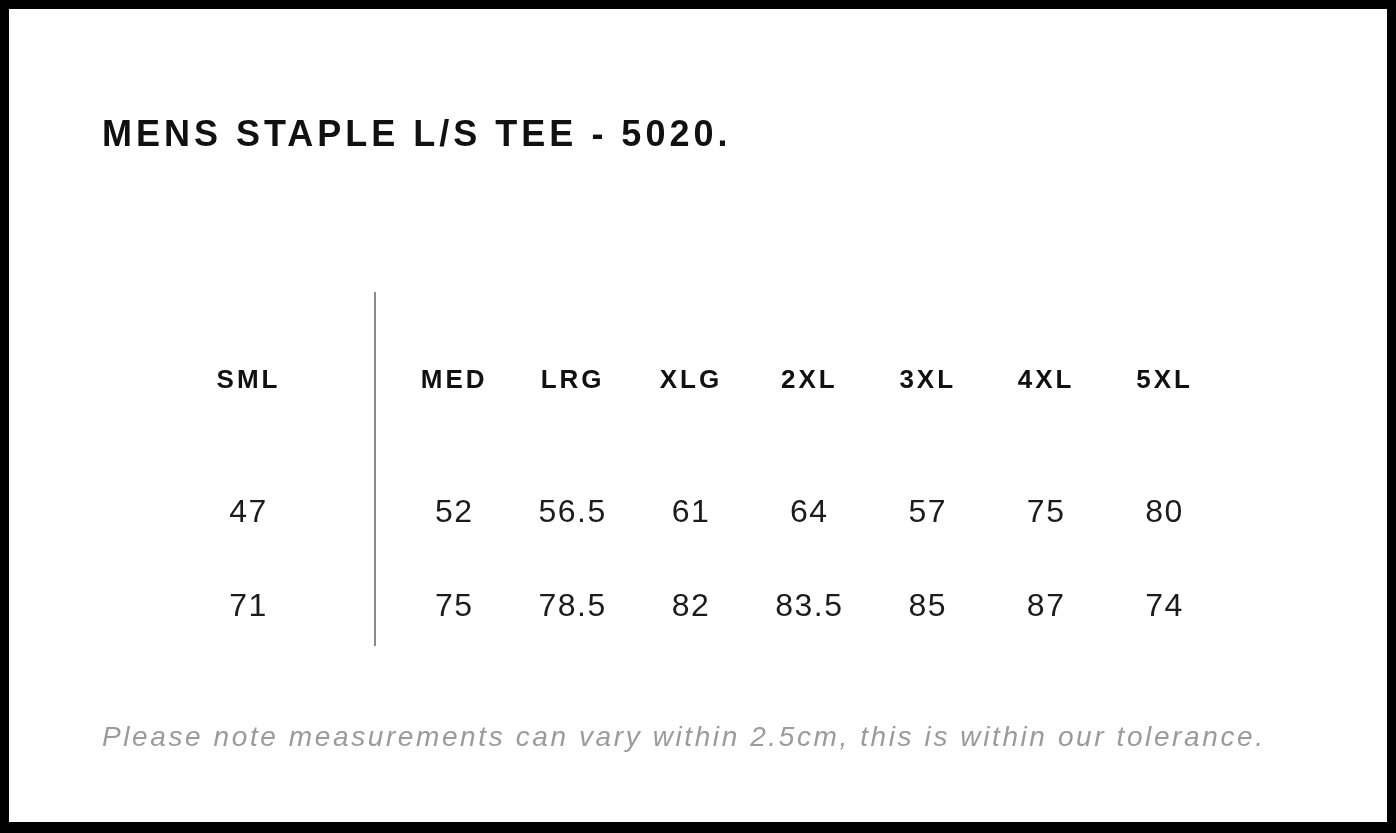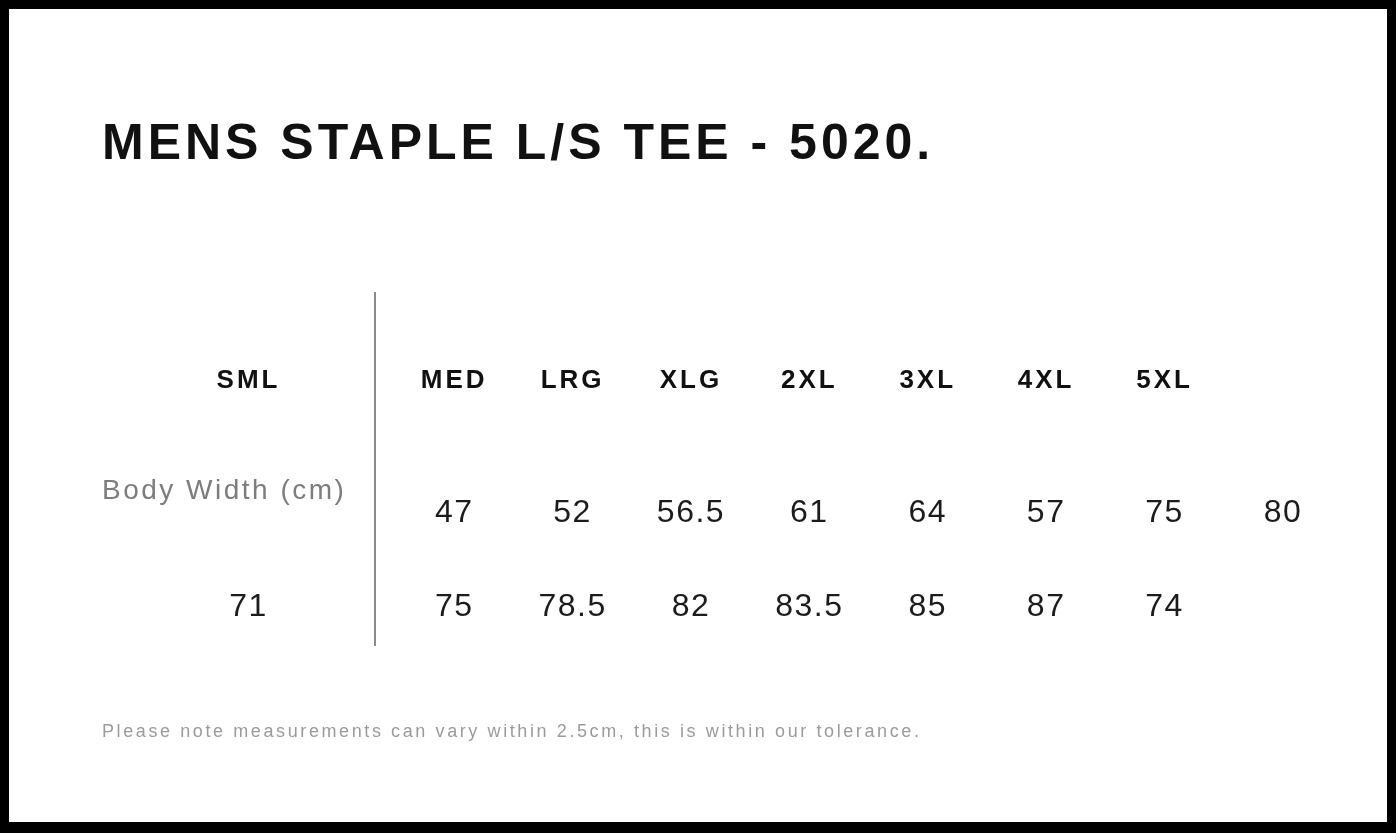--- a/index.html
+++ b/index.html
@@ -19,21 +19,21 @@
     border-top: 9px solid #000;
     border-left: 9px solid #000;
     border-right: 9px solid #000;
     border-bottom: 11px solid #000;
     background: #ffffff;
   }
   .page-title {
     position: absolute;
     left: 93px;
     top: 104px;
-    font-size: 50px;
+    font-size: 36px;
     font-weight: 700;
     letter-spacing: 4px;
     color: #111111;
     white-space: nowrap;
   }
   .trow {
     position: absolute;
     left: 93px;
     display: grid;
     grid-template-columns: 293px repeat(8, 118.4px);
@@ -71,21 +71,22 @@
     left: 365px;
     top: 283px;
     width: 1.5px;
     height: 354px;
     background: #8a8a8a;
   }
   .tolerance-note {
     position: absolute;
     left: 93px;
     top: 712px;
-    font-size: 18px;
+    font-size: 28px;
+    font-style: italic;
     letter-spacing: 2.6px;
     color: #9b9b9b;
     white-space: nowrap;
   }
 </style>
 </head>
 <body>
 
 <div class="frame">
 
@@ -98,21 +99,20 @@
     <div class="cell header-cell">MED</div>
     <div class="cell header-cell">LRG</div>
     <div class="cell header-cell">XLG</div>
     <div class="cell header-cell">2XL</div>
     <div class="cell header-cell">3XL</div>
     <div class="cell header-cell">4XL</div>
     <div class="cell header-cell">5XL</div>
   </div>
 
   <div class="trow row-1">
-    <div class="cell label-cell measure-label">Body Width (cm)</div>
     <div class="cell value-cell">47</div>
     <div class="cell value-cell">52</div>
     <div class="cell value-cell">56.5</div>
     <div class="cell value-cell">61</div>
     <div class="cell value-cell">64</div>
     <div class="cell value-cell">57</div>
     <div class="cell value-cell">75</div>
     <div class="cell value-cell">80</div>
   </div>
 

